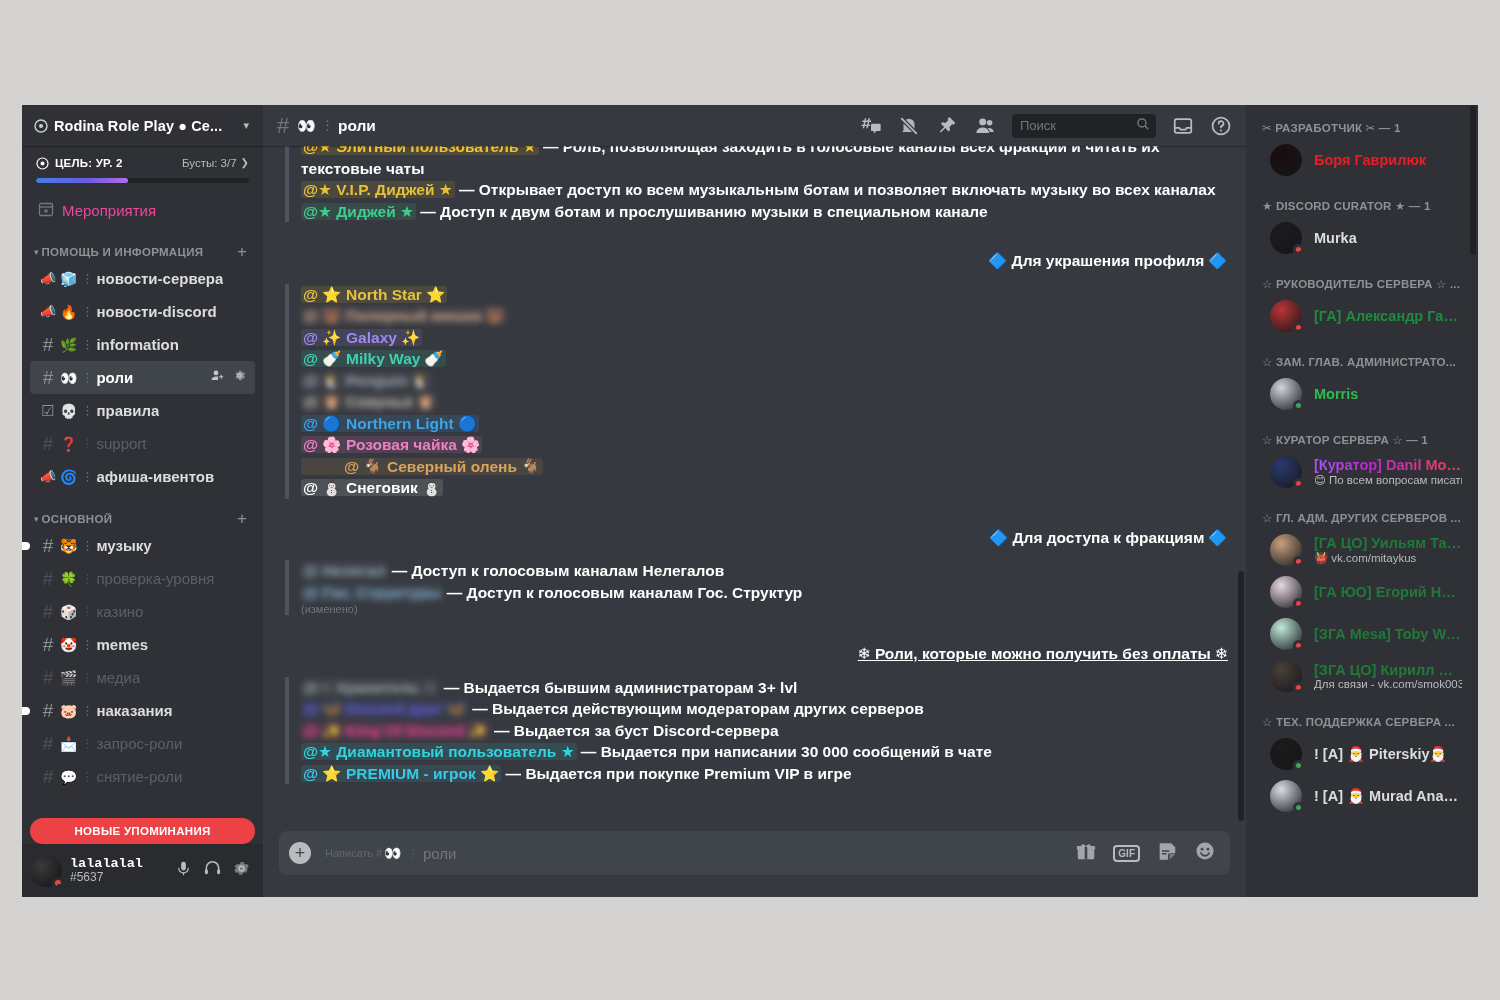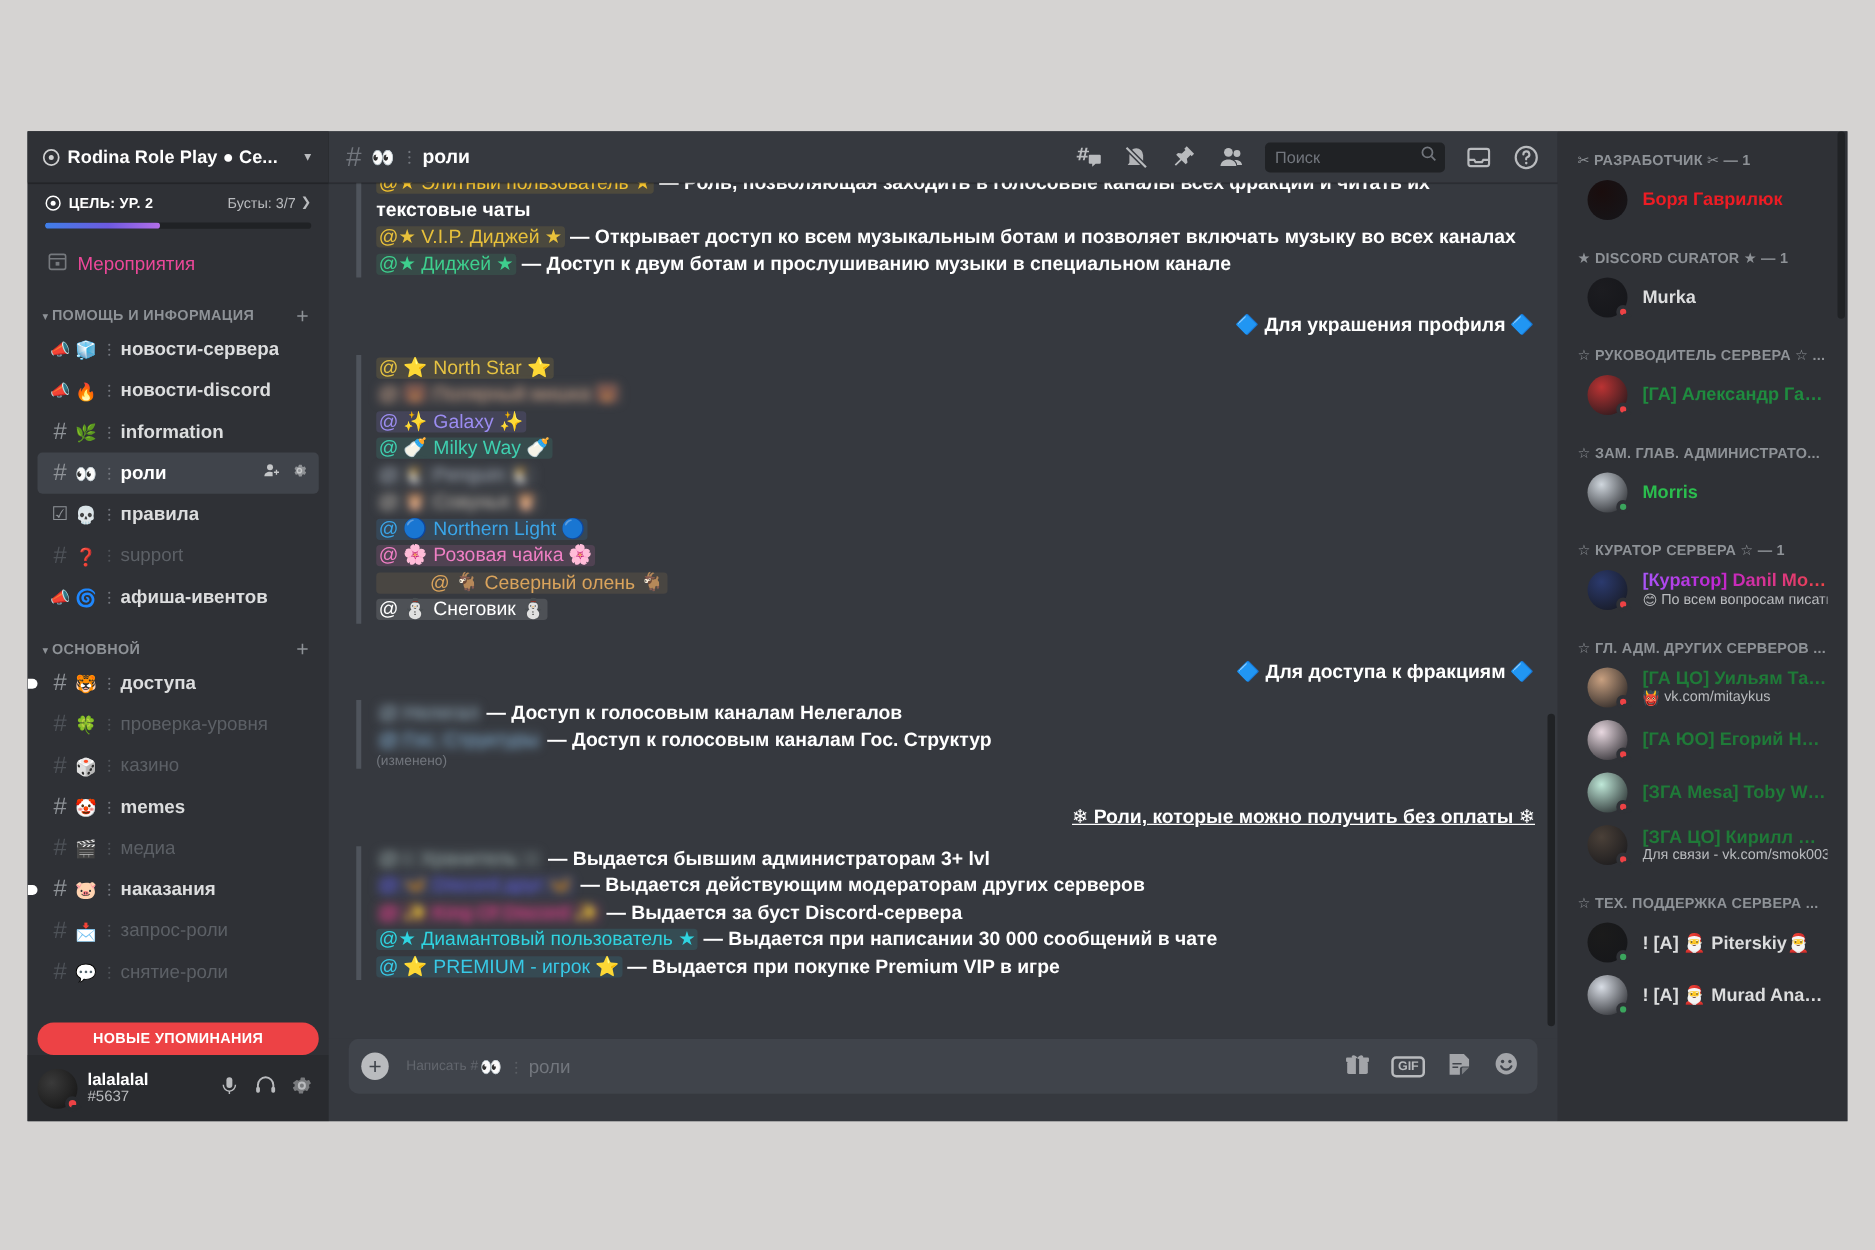--- a/index.html
+++ b/index.html
@@ -125,21 +125,21 @@
     position: absolute; right: -2px; bottom: -2px;
     width: 12px; height: 12px; border-radius: 50%;
     border: 3px solid #292b2f;
   }
   .status-dot.dnd { background: #ed4245; }
   .status-dot.dnd::after {
     content:''; position:absolute; left:2px; top:4.5px; width:8px; height:3px;
     background:#292b2f; border-radius:2px;
   }
   .user-names { flex: 1; overflow: hidden; }
-  .user-name { color: #fff; font-size: 13.5px; font-weight: 700; line-height: 1.15; }
+  .user-name { color: #fff; font-size: 13.5px; font-weight: 700; line-height: 1.15; font-family: Liberation Mono, monospace; }
   .user-tag { color: #b9bbbe; font-size: 12px; line-height: 1.15; }
   .userbar-icons { display: flex; gap: 10px; align-items: center; padding-right: 4px; }
 
   
   .main { flex: 1; display: flex; flex-direction: column; min-width: 0; position: relative; }
   .topbar {
     height: 41px; flex: 0 0 41px; background: #36393f;
     display: flex; align-items: center; padding: 0 8px 0 14px;
     box-shadow: 0 1px 0 rgba(0,0,0,.18), 0 1.5px 0 rgba(0,0,0,.08);
     z-index: 4;
@@ -168,21 +168,21 @@
   }
   .chat-inner { padding: 0 18px 0 18px; position: relative; top: -10px; }
   .msg-line {
     color: #fff; font-size: 15.5px; line-height: 21.5px; font-weight: 600;
     padding: 0 0 0 0; white-space: normal;
   }
   .blockquote {
     border-left: 4px solid #4f545c; padding-left: 12px; margin-left: 4px;
   }
   .mention {
-    border-radius: 3px; padding: 0 2px; font-weight: 400;
+    border-radius: 3px; padding: 0 2px; font-weight: 700;
   }
   .blur { filter: blur(3.4px); }
   .center { text-align: right; }
   .hdr-blue { color: #fff; font-weight: 700; }
   .edited { color: #72767d; font-size: 11px; font-weight: 400; }
   .underline { text-decoration: underline; }
   .spacer-12 { height: 12px; }
   .spacer-28 { height: 28px; }
 
   .chat-scrollbar {
@@ -370,21 +370,21 @@
           <div class="cat">
             <span class="cat-arrow">▾</span>
             <span class="cat-label">ОСНОВНОЙ</span>
             <span class="cat-plus">+</span>
           </div>
           <div class="ch bright">
             <span class="ch-unread-pill"></span>
             <span class="ch-hash" style="">#</span>
             <span class="ch-emoji">🐯</span>
             <span class="ch-dots">︙</span>
-            <span class="ch-name">доступа</span>
+            <span class="ch-name">музыку</span>
           </div>
           <div class="ch dim">
             <span class="ch-hash" style="">#</span>
             <span class="ch-emoji">🍀</span>
             <span class="ch-dots">︙</span>
             <span class="ch-name">проверка-уровня</span>
           </div>
           <div class="ch dim">
             <span class="ch-hash" style="">#</span>
             <span class="ch-emoji">🎲</span>

